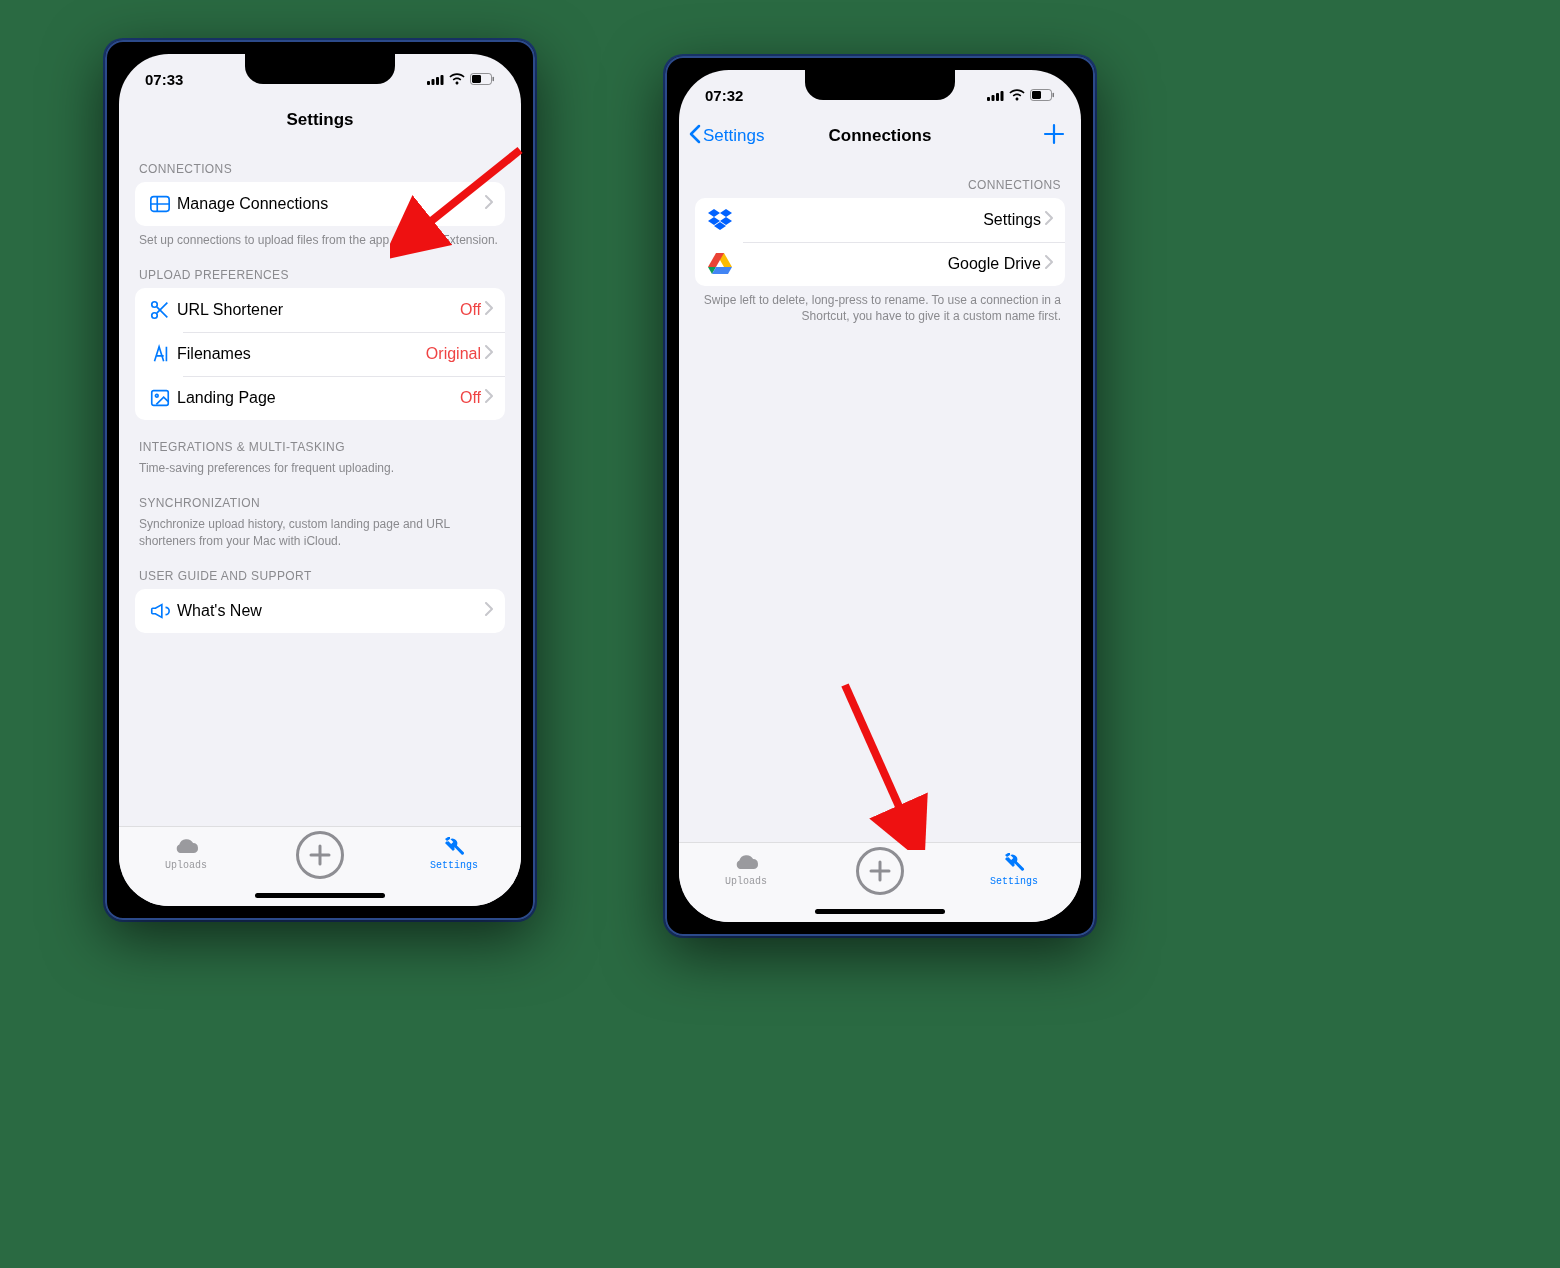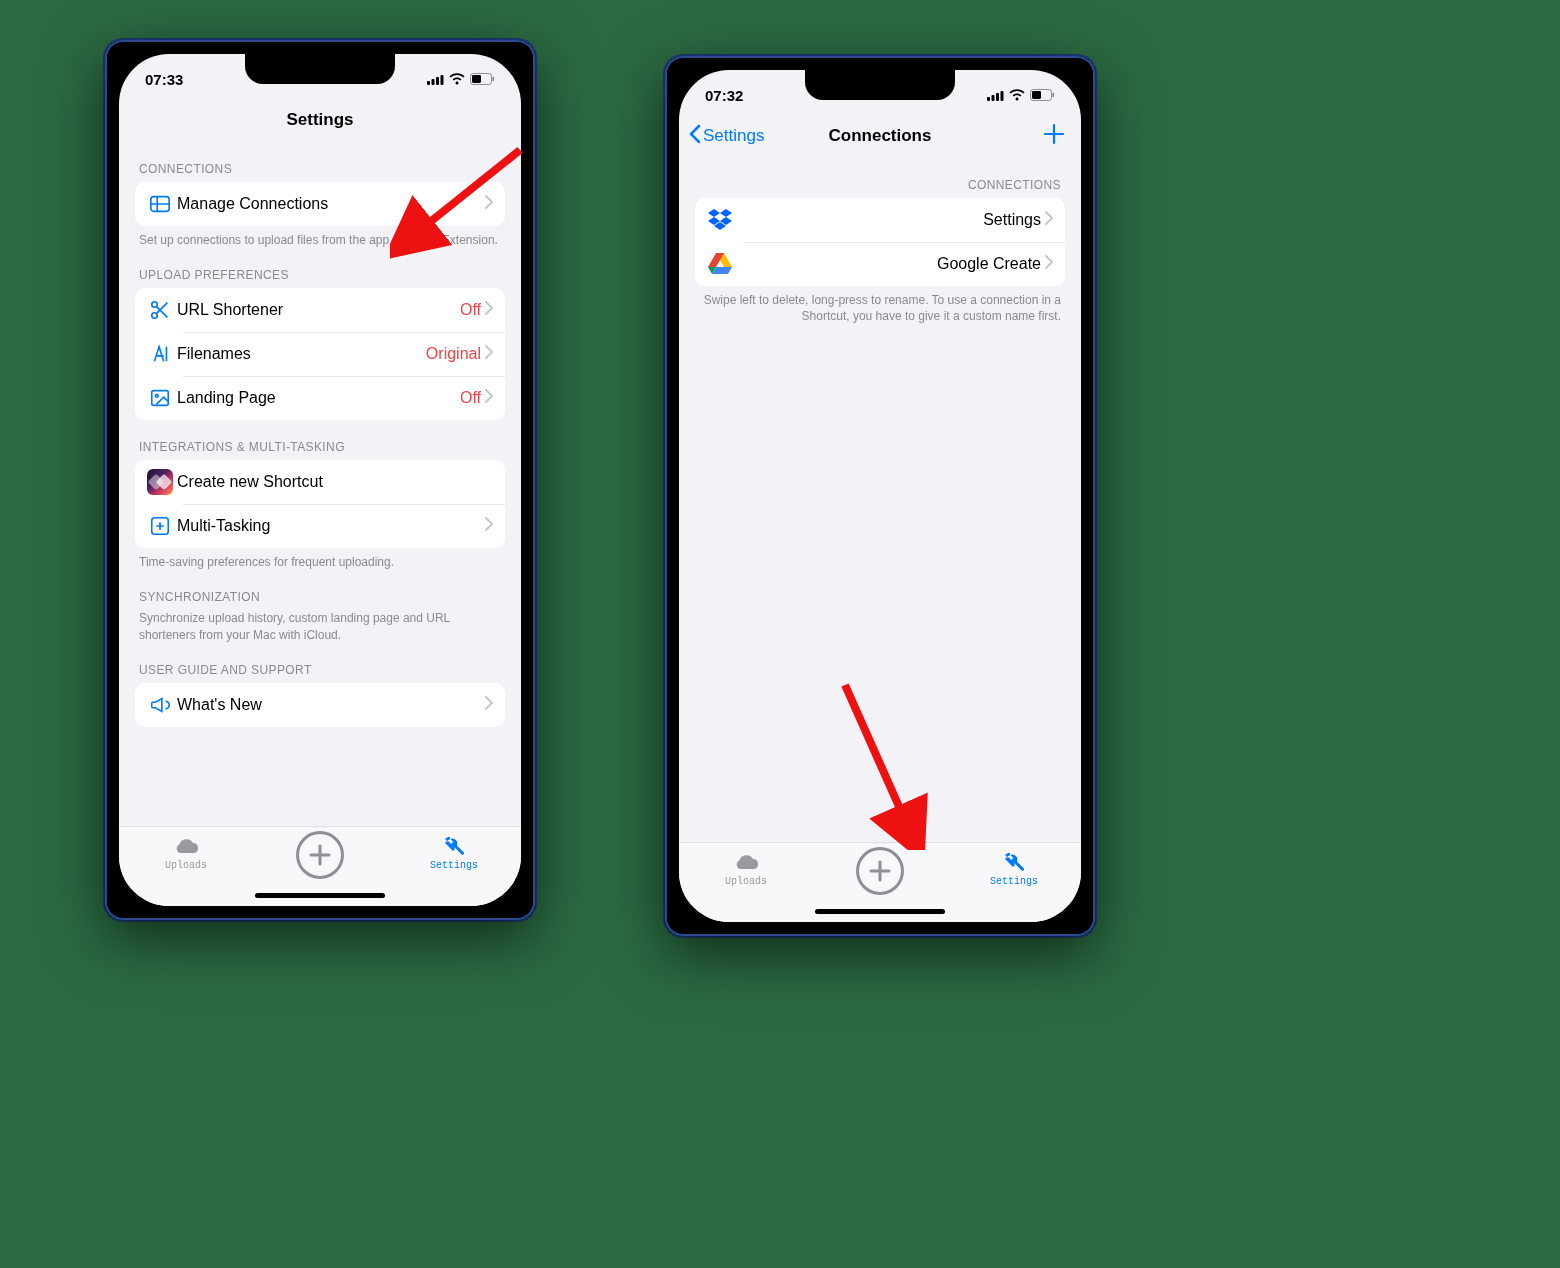--- a/index.html
+++ b/index.html
@@ -298,41 +298,20 @@
           </span>
           <span class="row-label">Landing Page</span>
           <span class="row-value">Off</span>
           <span class="row-chevron"><svg width="8" height="14" viewBox="0 0 8 14">
                 <path d="M1 1l6 6-6 6" stroke="currentColor" stroke-width="2" fill="none" stroke-linecap="round" stroke-linejoin="round"></path>
               </svg></span>
         </div>
       </div>
 
       <div class="section-header">INTEGRATIONS &amp; MULTI-TASKING</div>
-      <div class="group">
-        <div class="row">
-          <span class="row-icon">
-            <span class="shortcuts-tile"></span>
-          </span>
-          <span class="row-label">Create new Shortcut</span>
-        </div>
-        <div class="row">
-          <span class="row-icon">
-            <svg width="22" height="22" viewBox="0 0 24 24" fill="none" stroke="#007aff" stroke-width="1.8">
-                <rect x="3" y="3" width="18" height="18" rx="3"></rect>
-                <line x1="12" y1="8" x2="12" y2="16"></line>
-                <line x1="8" y1="12" x2="16" y2="12"></line>
-              </svg>
-          </span>
-          <span class="row-label">Multi-Tasking</span>
-          <span class="row-chevron"><svg width="8" height="14" viewBox="0 0 8 14">
-                <path d="M1 1l6 6-6 6" stroke="currentColor" stroke-width="2" fill="none" stroke-linecap="round" stroke-linejoin="round"></path>
-              </svg></span>
-        </div>
-      </div>
       <div class="section-footer">Time-saving preferences for frequent uploading.</div>
 
       <div class="section-header">SYNCHRONIZATION</div>
       <div class="section-footer">Synchronize upload history, custom landing page and URL shorteners from your Mac with iCloud.</div>
 
       <div class="section-header">USER GUIDE AND SUPPORT</div>
       <div class="group">
         <div class="row">
           <span class="row-icon">
             <svg width="22" height="22" viewBox="0 0 24 24" fill="none" stroke="#007aff" stroke-width="1.8">
@@ -434,21 +413,21 @@
         </div>
         <div class="row">
           <span class="row-icon">
             <svg width="24" height="22" viewBox="0 0 24 22">
                 <path fill="#0f9d58" d="M4 21l4-7H0z"></path>
                 <path fill="#4285f4" d="M8 14h16l-4 7H4z"></path>
                 <path fill="#fbbc04" d="M8 0l8 14h8L16 0z"></path>
                 <path fill="#ea4335" d="M8 0L0 14h8L16 0z"></path>
               </svg>
           </span>
-          <span class="row-label">Google Create</span>
+          <span class="row-label">Google Drive</span>
           <span class="row-chevron"><svg width="8" height="14" viewBox="0 0 8 14">
                 <path d="M1 1l6 6-6 6" stroke="currentColor" stroke-width="2" fill="none" stroke-linecap="round" stroke-linejoin="round"></path>
               </svg></span>
         </div>
       </div>
       <div class="section-footer">Swipe left to delete, long-press to rename. To use a connection in a Shortcut, you have to give it a custom name first.</div>
     </div>
 
     <div class="tabbar">
       <div class="tab inactive">

